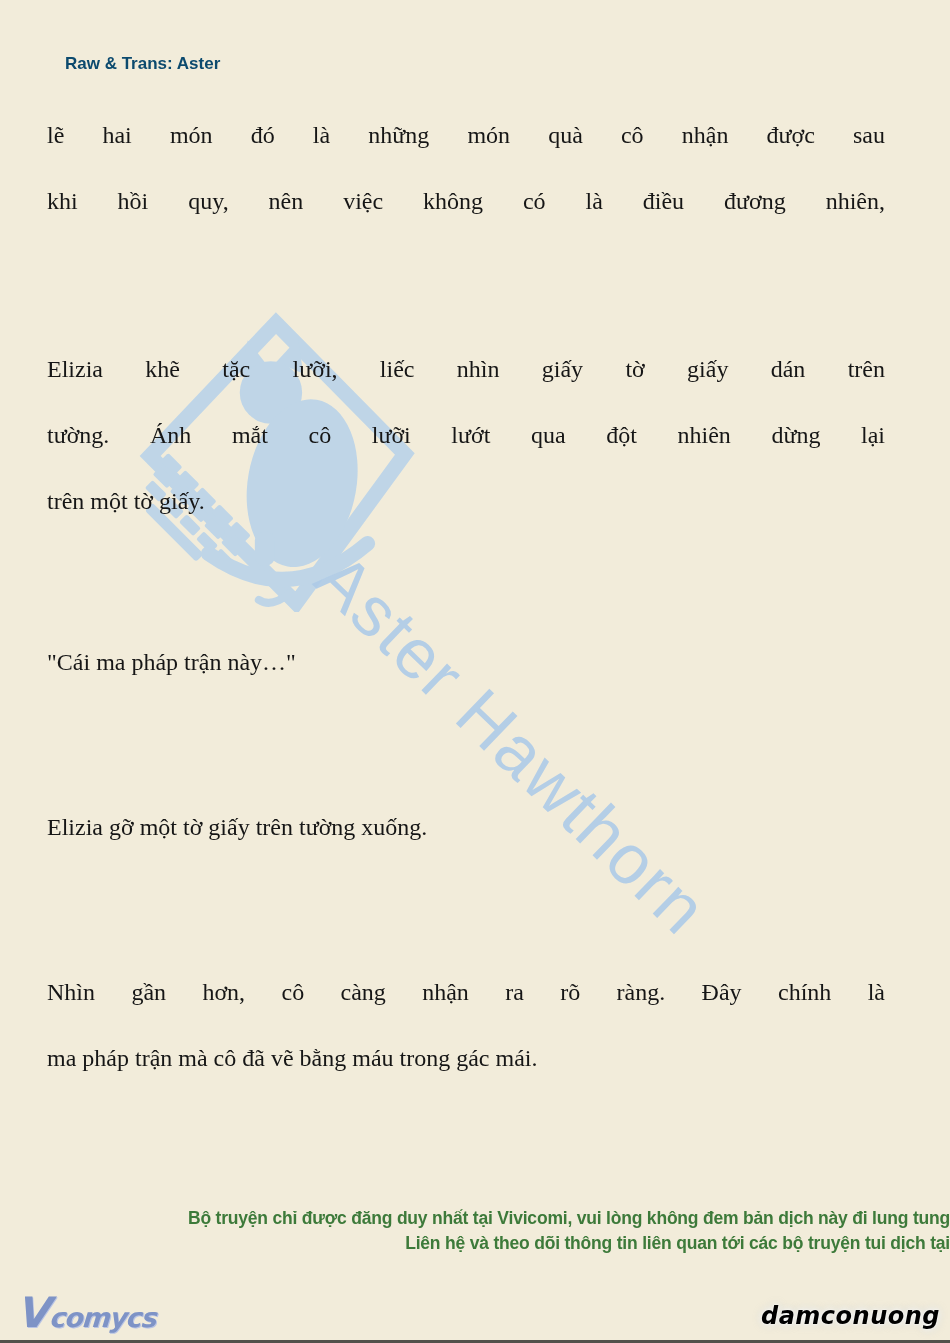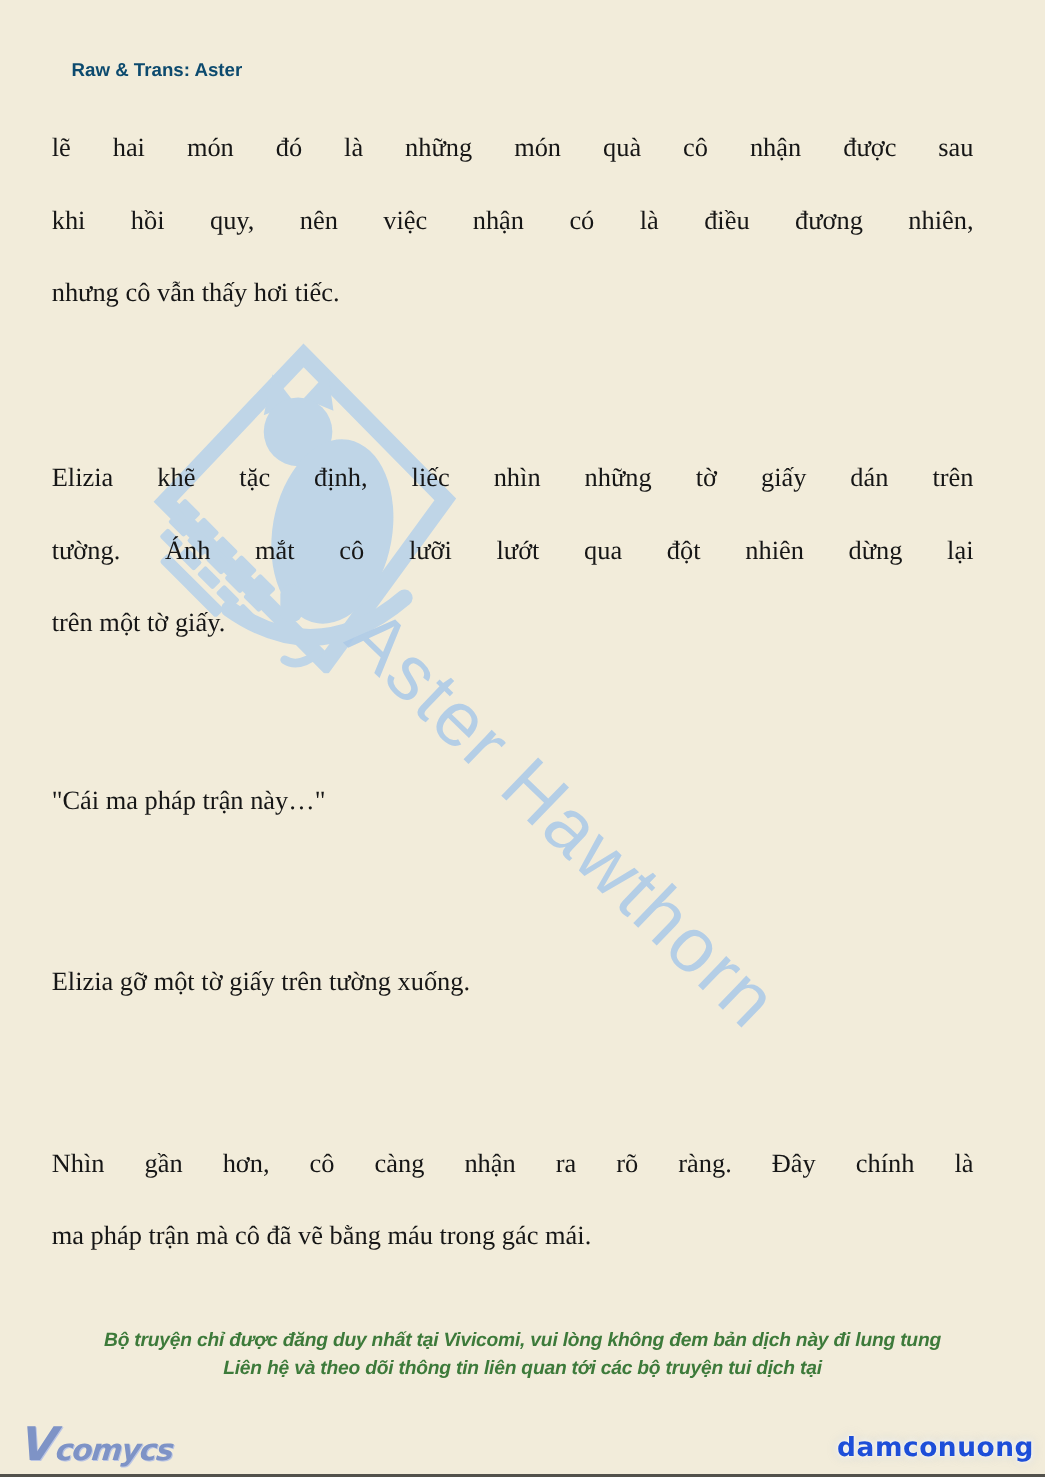--- a/index.html
+++ b/index.html
@@ -38,43 +38,44 @@
   .p2{margin-top:102px;}
   .p3{margin-top:95px;}
   .p4{margin-top:99px;}
   .p5{margin-top:99px;}
   .line{}
   .j{text-align:justify;text-align-last:justify;}
 
   
   .footer-notice{
     position:absolute;left:0;right:0;top:1206px;
-    text-align:center;
+    text-align:right;
     font-family:"Liberation Sans", sans-serif;
-    font-style:italic;font-weight:700;
+    font-weight:700;
     font-size:17.5px;line-height:25px;
     color:#3d7a3a;letter-spacing:-0.2px;
     z-index:1;
   }
   .vcomycs{
     position:absolute;left:20px;top:1288px;z-index:1;
     font-family:"DejaVu Sans", sans-serif;
     font-style:italic;font-weight:800;
     font-size:27px;color:#7e93c6;
     transform:skewX(-6deg);
     letter-spacing:-1px;
     text-shadow:1px 1px 0 #b9c4e4;
   }
   .vcomycs::first-letter{font-size:42px;}
   .damconuong{
     position:absolute;right:10px;top:1302px;z-index:1;
     font-family:"DejaVu Sans", sans-serif;
     font-weight:700;font-size:24px;letter-spacing:.5px;
-    color:#1d4ed8;
+    color:#000000;
     text-shadow:0 0 6px rgba(255,255,255,.95),0 0 2px rgba(255,255,255,.9),0 0 10px rgba(190,200,210,.7);
+    font-style:italic;
   }
   .bottom-rule{
     position:absolute;left:0;right:0;bottom:0;height:3px;
     background:#52514b;z-index:2;
   }
 </style>
 </head>
 <body>
 
 <div class="page">
@@ -117,25 +118,24 @@
     <div class="wm-text">Aster Hawthorn</div>
   </div>
 
   <div class="content-layer">
 
     <div class="credit">Raw &amp; Trans: Aster</div>
 
     <div class="text-body">
       <div class="para p1">
         <div class="line j">lẽ hai món đó là những món quà cô nhận được sau</div>
-        <div class="line j">khi hồi quy, nên việc nhận có là điều đương nhiên,</div>
-        <div class="line">nhưng cô vẫn thấy hơi tiếc.</div>
+        <div class="line j">khi hồi quy, nên việc không có là điều đương nhiên,</div>
       </div>
       <div class="para p2">
-        <div class="line j">Elizia khẽ tặc định, liếc nhìn những tờ giấy dán trên</div>
+        <div class="line j">Elizia khẽ tặc lưỡi, liếc nhìn giấy tờ giấy dán trên</div>
         <div class="line j">tường. Ánh mắt cô lưỡi lướt qua đột nhiên dừng lại</div>
         <div class="line">trên một tờ giấy.</div>
       </div>
       <div class="para p3">
         <div class="line">"Cái ma pháp trận này…"</div>
       </div>
       <div class="para p4">
         <div class="line">Elizia gỡ một tờ giấy trên tường xuống.</div>
       </div>
       <div class="para p5">

